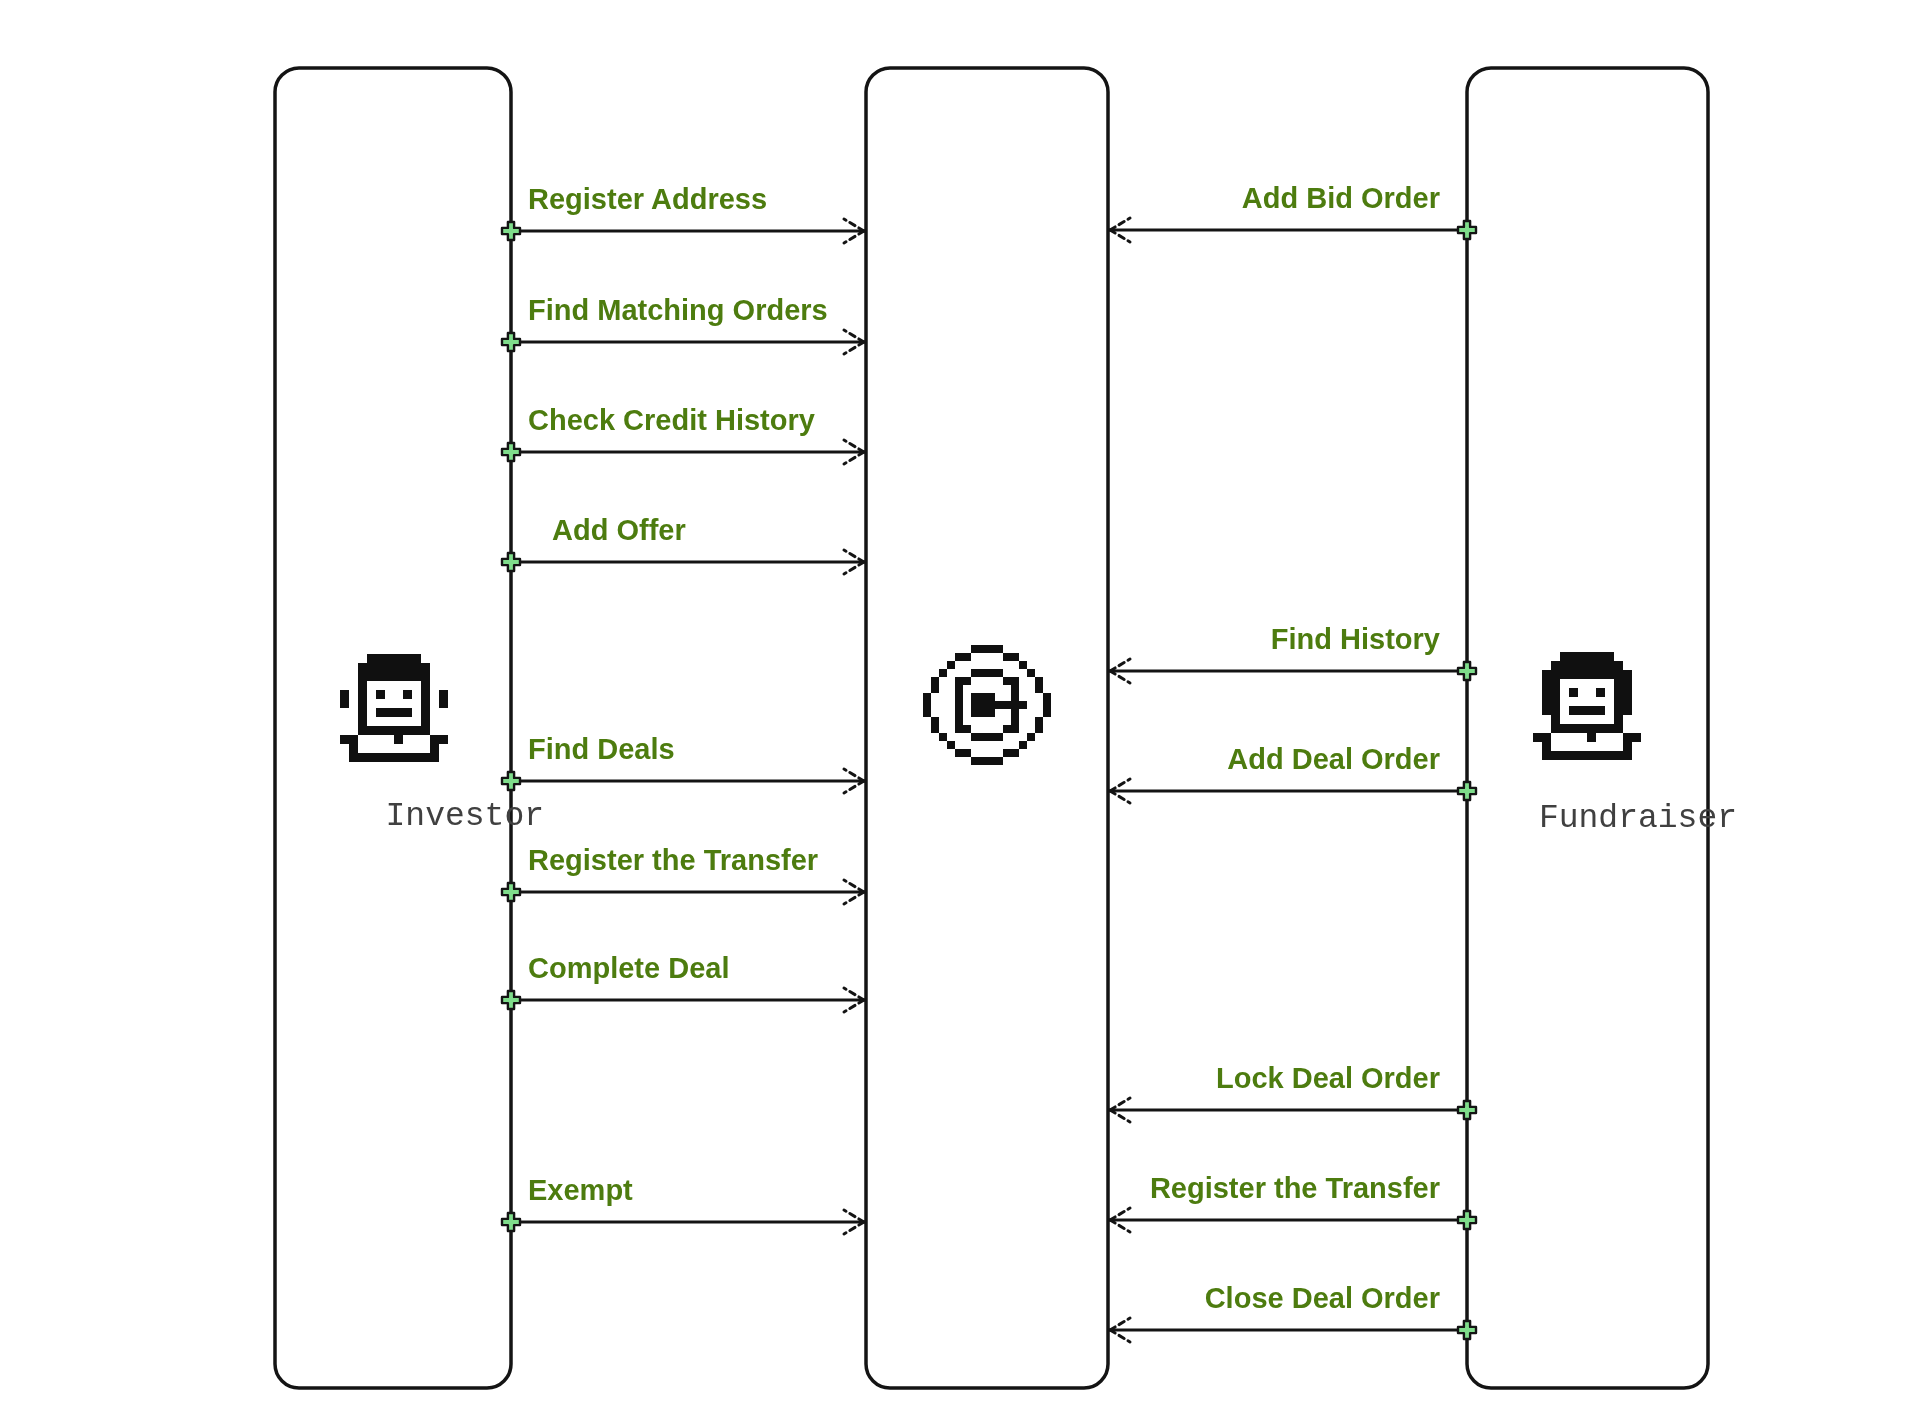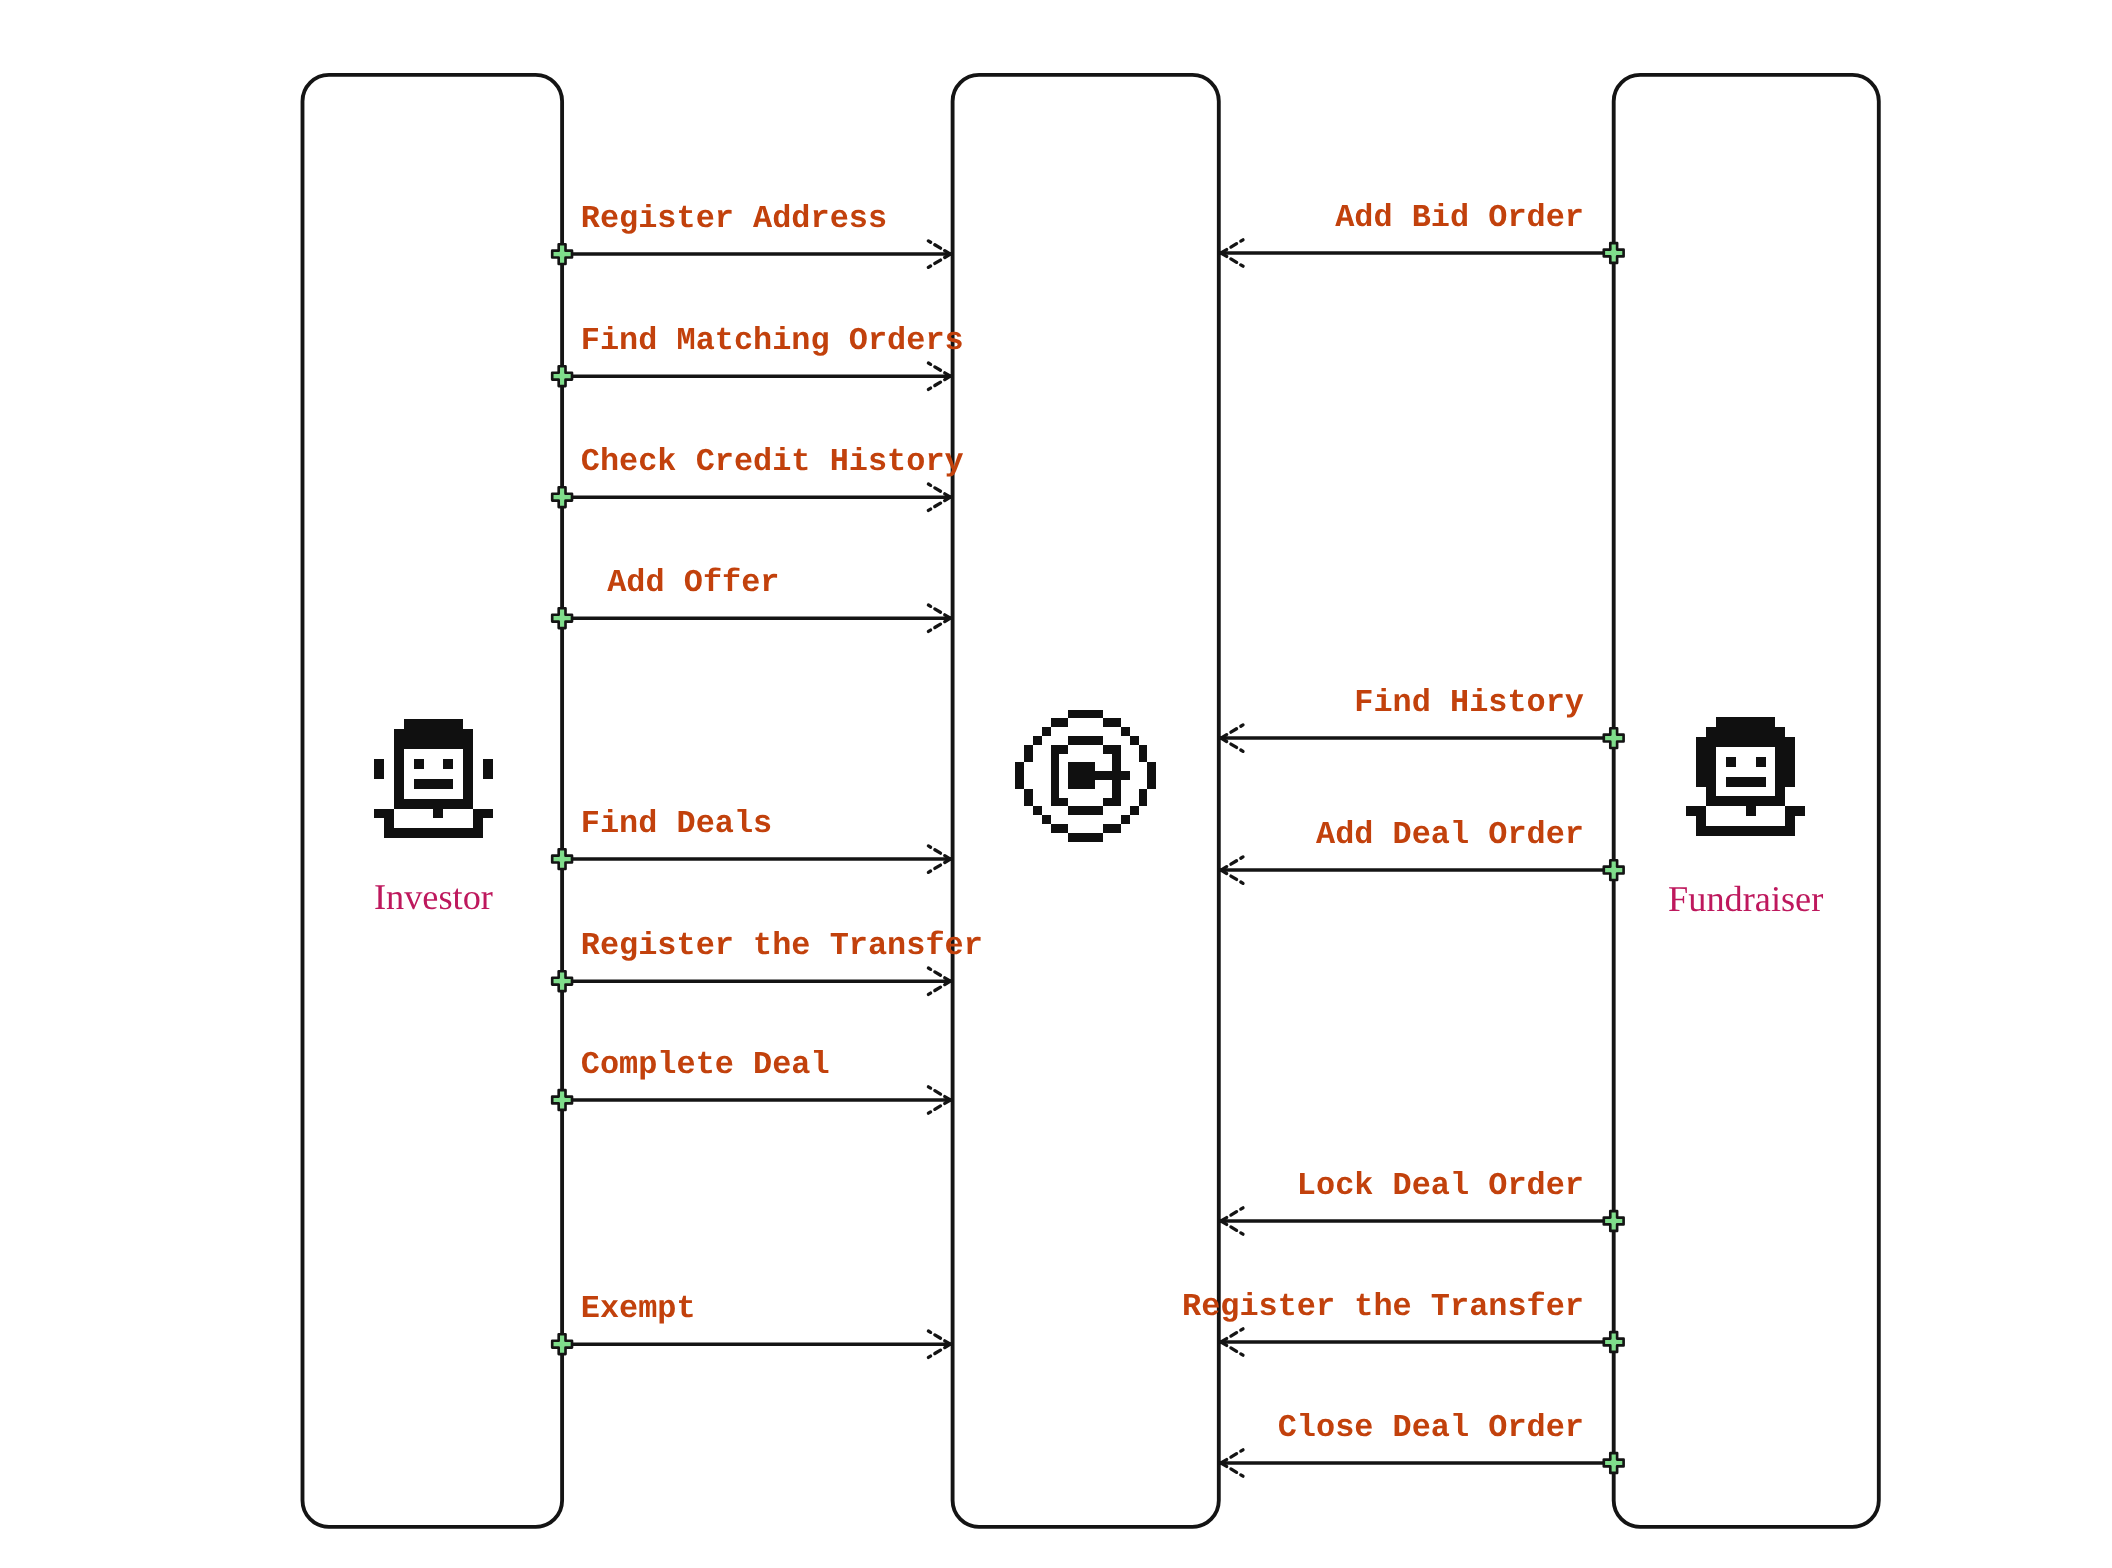--- a/index.html
+++ b/index.html
@@ -7,34 +7,34 @@
     position:relative;
     width:1920px;height:1425px;
     background:#ffffff;
     overflow:hidden;
     font-family:"Liberation Sans", sans-serif;
   }
   #gfx{position:absolute;left:0;top:0;}
   .msg-label{
     position:absolute;
     height:36px;line-height:36px;
-    font-family:Liberation Mono, monospace;
+    font-family:Liberation Sans, sans-serif;
     font-weight:bold;
     font-size:29px;
-    color:#c2410c;
+    color:#4d7c0f;
     white-space:nowrap;
   }
   .msg-label.right{text-align:right;}
   .actor-label{
     position:absolute;
     width:300px;
-    text-align:center;
-    font-family:Liberation Serif, serif;
+    text-align:right;
+    font-family:Liberation Mono, monospace;
     font-size:33px;
-    color:#be185d;
+    color:#404040;
     white-space:nowrap;
   }
 </style>
 </head>
 <body>
 
 <div id="stage">
   <svg id="gfx" width="1920" height="1425" viewBox="0 0 1920 1425">
       <rect x="275" y="68" width="236" height="1320" rx="24" ry="24" fill="#ffffff" stroke="#141414" stroke-width="3.5"></rect>
       <rect x="866" y="68" width="242" height="1320" rx="24" ry="24" fill="#ffffff" stroke="#141414" stroke-width="3.5"></rect>

